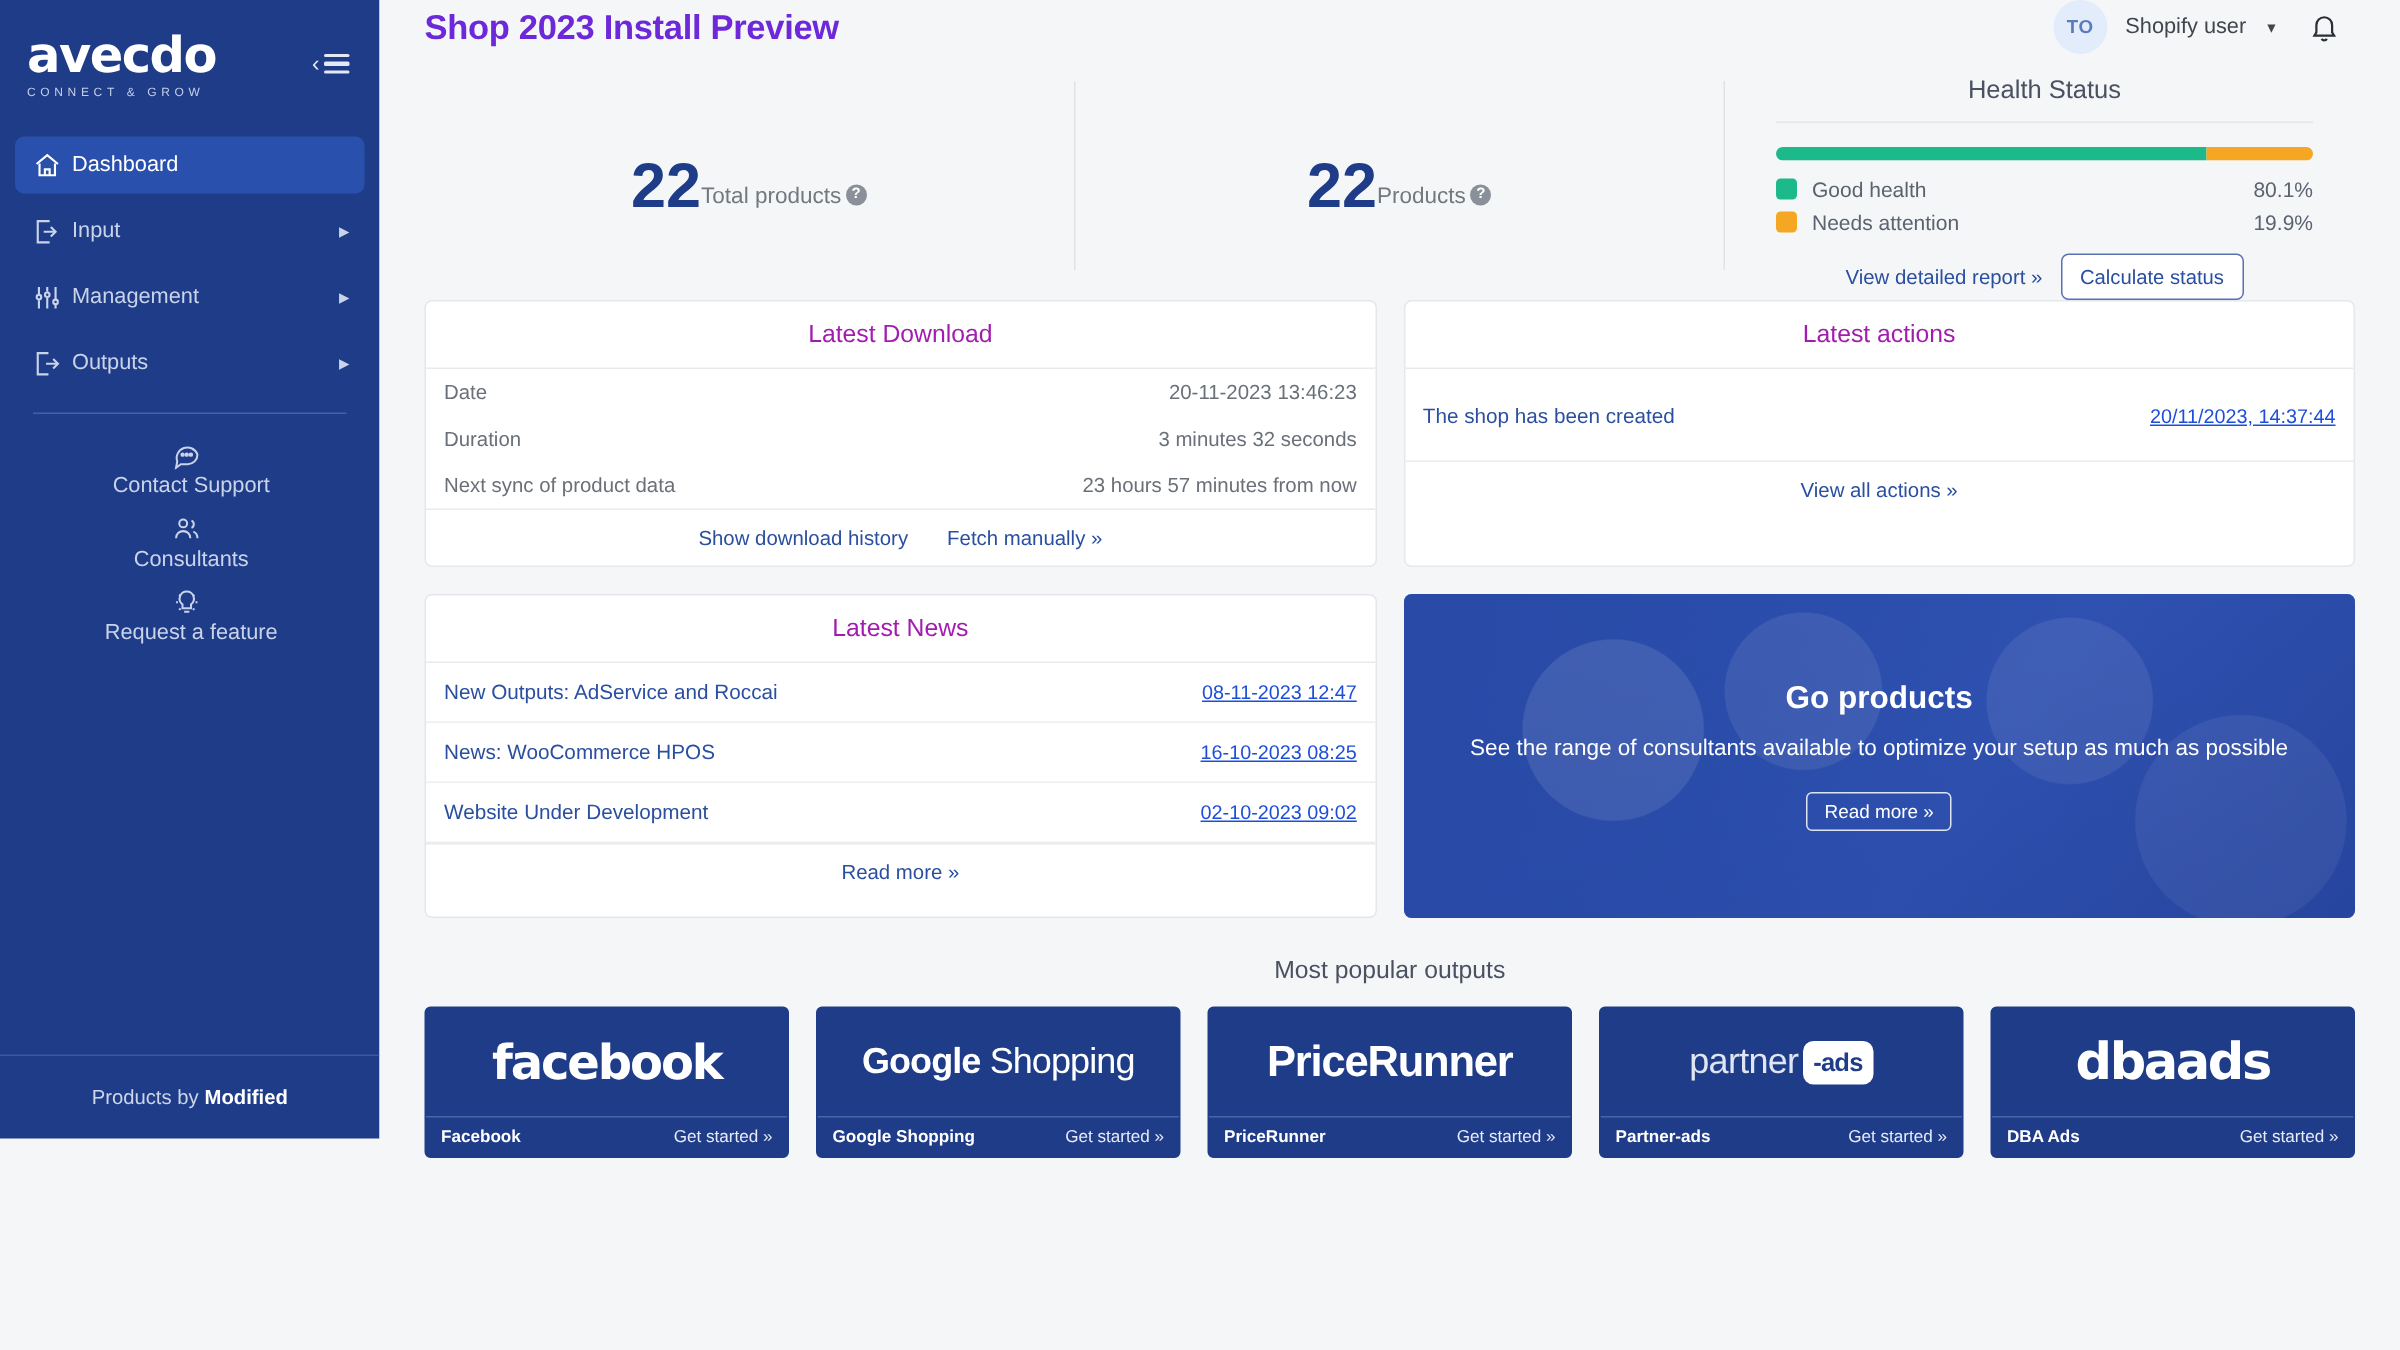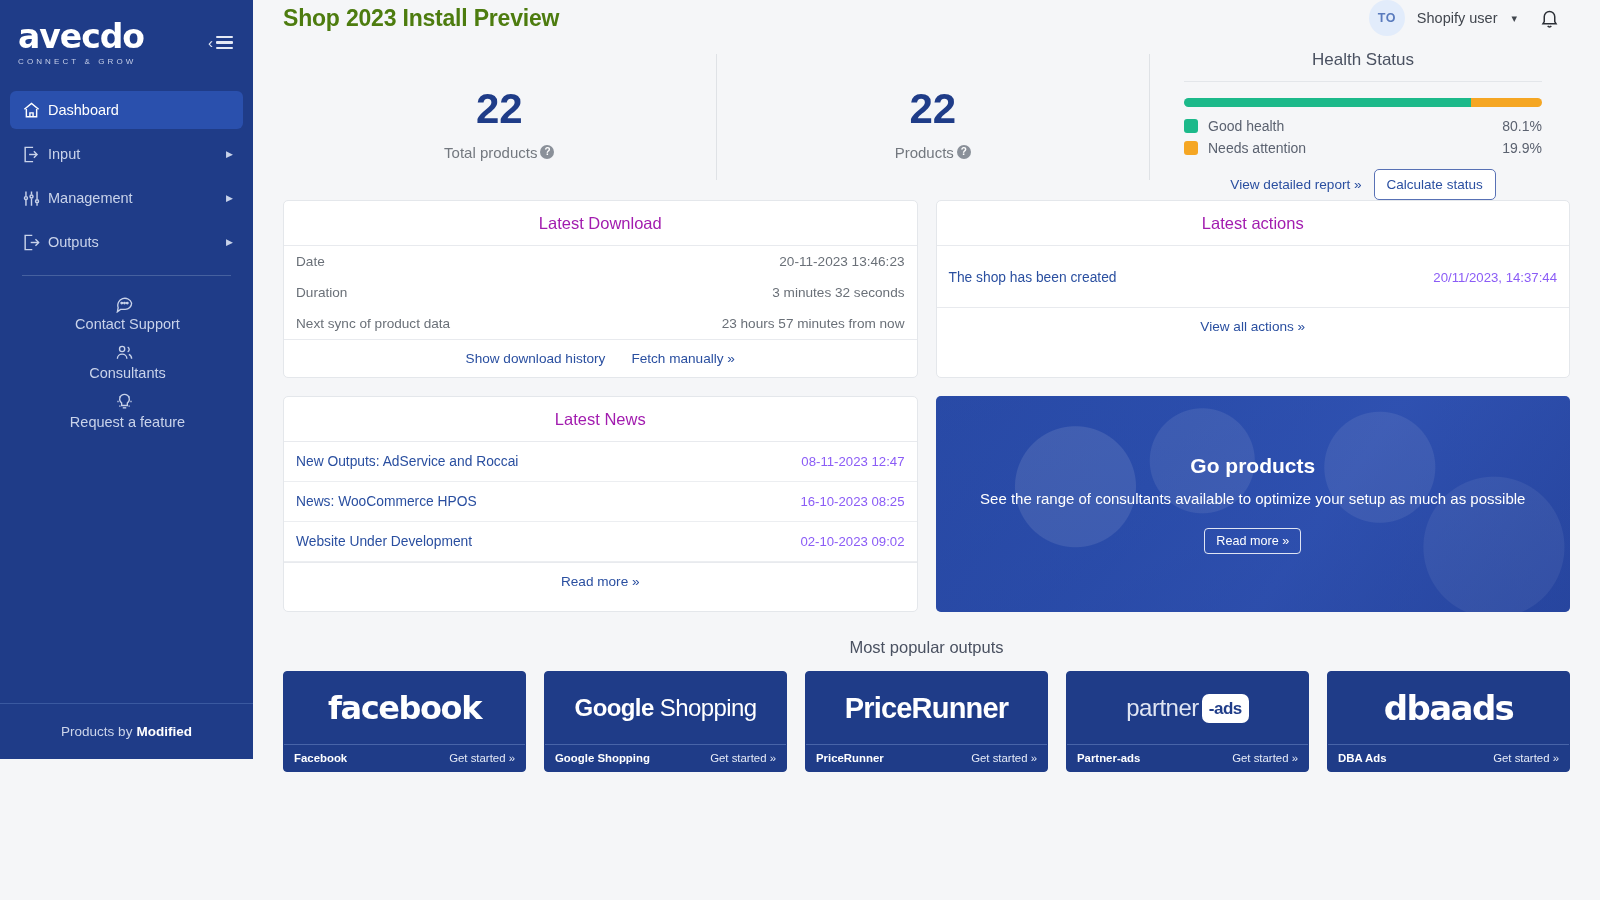--- a/index.html
+++ b/index.html
@@ -66,40 +66,40 @@
     color: #ccd5ea; font-size: 13.5px;
   }
   .sb-footer b { color: #ffffff; margin-left: 4px; font-weight: 700; }
 
   
   .main { flex: 1; display: flex; flex-direction: column; background: #f5f6f8; position: relative; }
   .topbar {
     height: 88px; display: flex; align-items: center;
     padding: 0 40px 0 30px;
   }
-  .page-title { font-size: 23px; font-weight: 700; color: #4d7c0f; letter-spacing: -0.2px; }
+  .page-title { font-size: 23px; font-weight: 700; color: #6d28d9; letter-spacing: -0.2px; }
   .topbar-right { margin-left: auto; display: flex; align-items: center; gap: 22px; }
   .user-chip { display: flex; align-items: center; gap: 12px; cursor: pointer; }
   .avatar {
     width: 36px; height: 36px; border-radius: 50%;
     background: #e2ecfb; color: #5a7bbd;
     display: flex; align-items: center; justify-content: center;
     font-size: 12.5px; font-weight: 700; letter-spacing: .5px;
   }
   .user-name { font-size: 14.5px; color: #41464e; }
   .caret { font-size: 11px; color: #41464e; margin-left: 2px; }
   .bell { color: #2b2f36; cursor: pointer; display: flex; }
 
   
   .stats-row {
     display: flex; align-items: stretch;
     padding: 4px 30px 0 30px; height: 190px;
   }
   .stat {
-    flex: 1; display: flex; flex-direction: column;
+    flex: 1; display: flex; flex-direction: row;
     align-items: center; justify-content: center; padding-top: 8px;
   }
   .stat-val { font-size: 42px; font-weight: 700; color: #1f3c88; line-height: 1.05; }
   .stat-lbl {
     display: flex; align-items: center; gap: 3px;
     font-size: 15px; color: #73787f; margin-top: 12px;
   }
   .qmark {
     width: 14px; height: 14px; border-radius: 50%;
     background: #8a9099; color: #fff; font-size: 10px; font-weight: 700;
@@ -157,21 +157,21 @@
   .card-foot {
     border-top: 1px solid #e8eaee; padding: 11px 0;
     display: flex; align-items: flex-start; justify-content: center; gap: 26px;
   }
   .lrow {
     display: flex; align-items: center; justify-content: space-between;
     padding: 12px 12px; border-bottom: 1px solid #eceef1; font-size: 13.8px;
   }
   .lrow:last-of-type { border-bottom: none; }
   .lrow a { color: #2a4fa0; text-decoration: none; cursor: pointer; }
-  .lrow .time { color: #8b5cf6; font-size: 13.2px; }
+  .lrow .time { color: #1d4ed8; font-size: 13.2px; text-decoration: underline; }
   .actions-body { padding: 20px 0 18px 0; }
   .actions-body .lrow { border-bottom: none; padding: 4px 12px; }
 
   
   .promo {
     border-radius: 5px; position: relative; overflow: hidden;
     min-height: 216px; display: flex; flex-direction: column;
     align-items: center; justify-content: center; color: #fff;
     background:
       radial-gradient(circle at 22% 42%, rgba(255,255,255,0.16) 0 60px, rgba(255,255,255,0) 61px),

